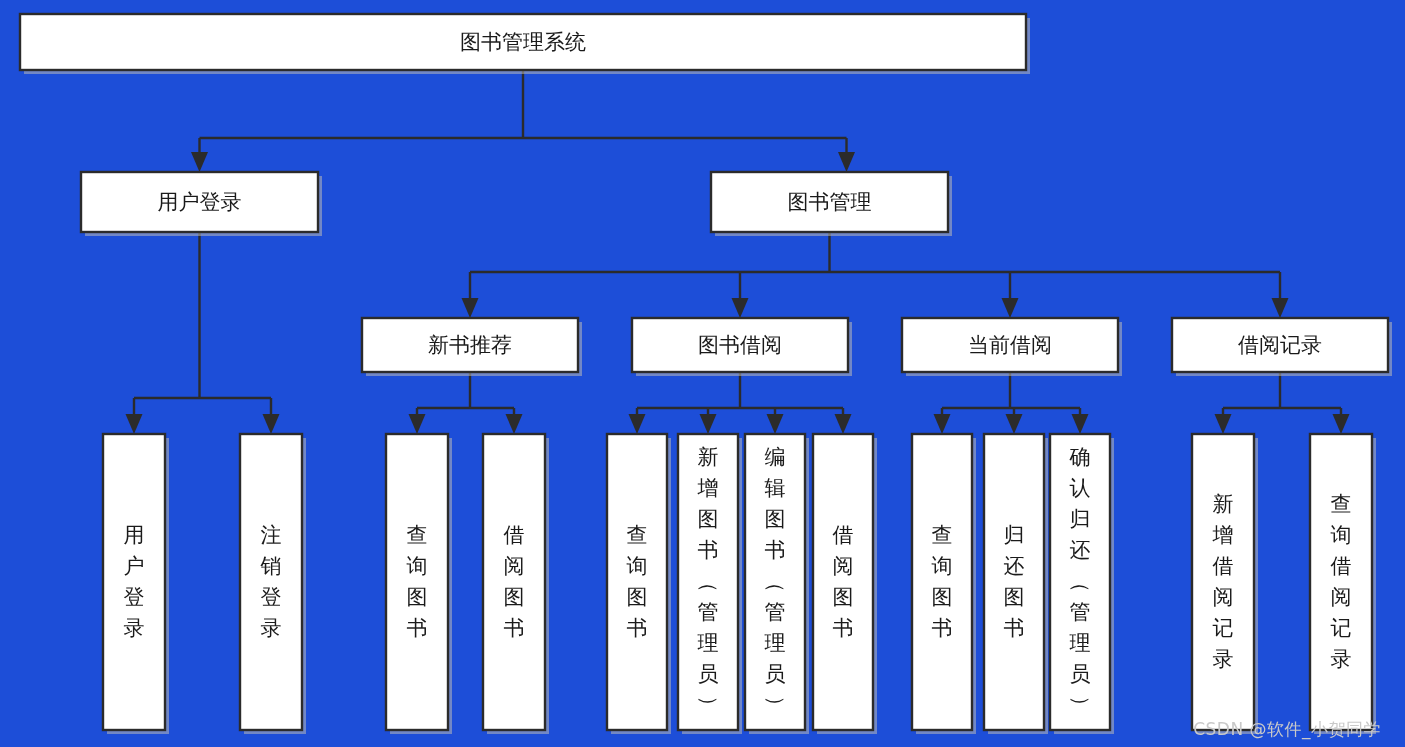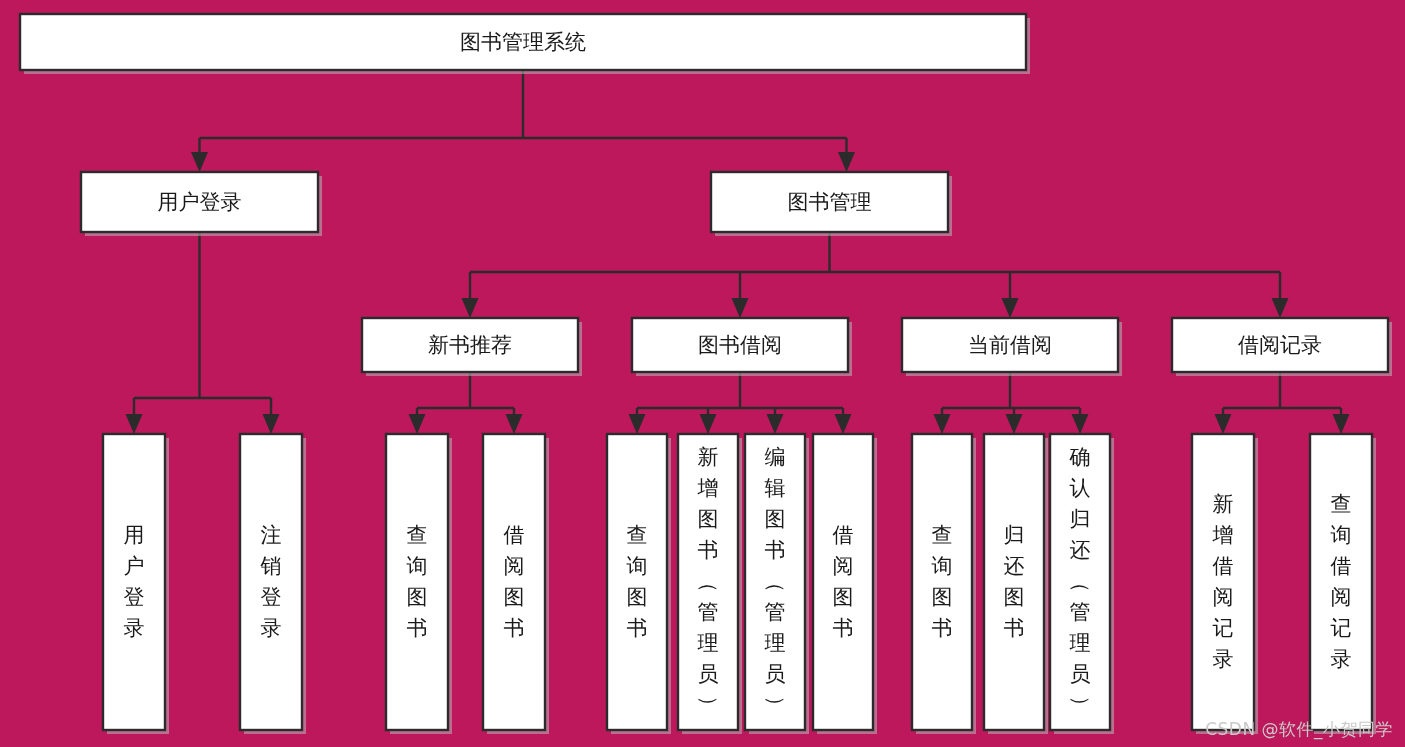--- a/index.html
+++ b/index.html
@@ -11,21 +11,21 @@
   body {
     font-family: "DejaVu Sans", "Liberation Sans", sans-serif;
     width: 1405px;
     height: 747px;
     overflow: hidden;
   }
   #diagram-root {
     position: relative;
     width: 1405px;
     height: 747px;
-    background: #be185d;
+    background: #1d4ed8;
   }
   svg#tree-svg {
     position: absolute;
     left: 0;
     top: 0;
     width: 1405px;
     height: 747px;
     display: block;
   }
   .node-box {
@@ -55,21 +55,21 @@
   }
   .node-label-v-char {
     font-family: "DejaVu Sans", "Liberation Sans", sans-serif;
     font-size: 21px;
     fill: #1a1a1a;
     text-anchor: middle;
     dominant-baseline: middle;
   }
   .watermark-text {
     position: absolute;
-    right: 12px;
+    right: 24px;
     bottom: 6px;
     font-family: "DejaVu Sans", "Liberation Sans", sans-serif;
     font-size: 17px;
     color: #c9c9c9;
     letter-spacing: 0.5px;
     white-space: nowrap;
     pointer-events: none;
     user-select: none;
   }
 </style>

